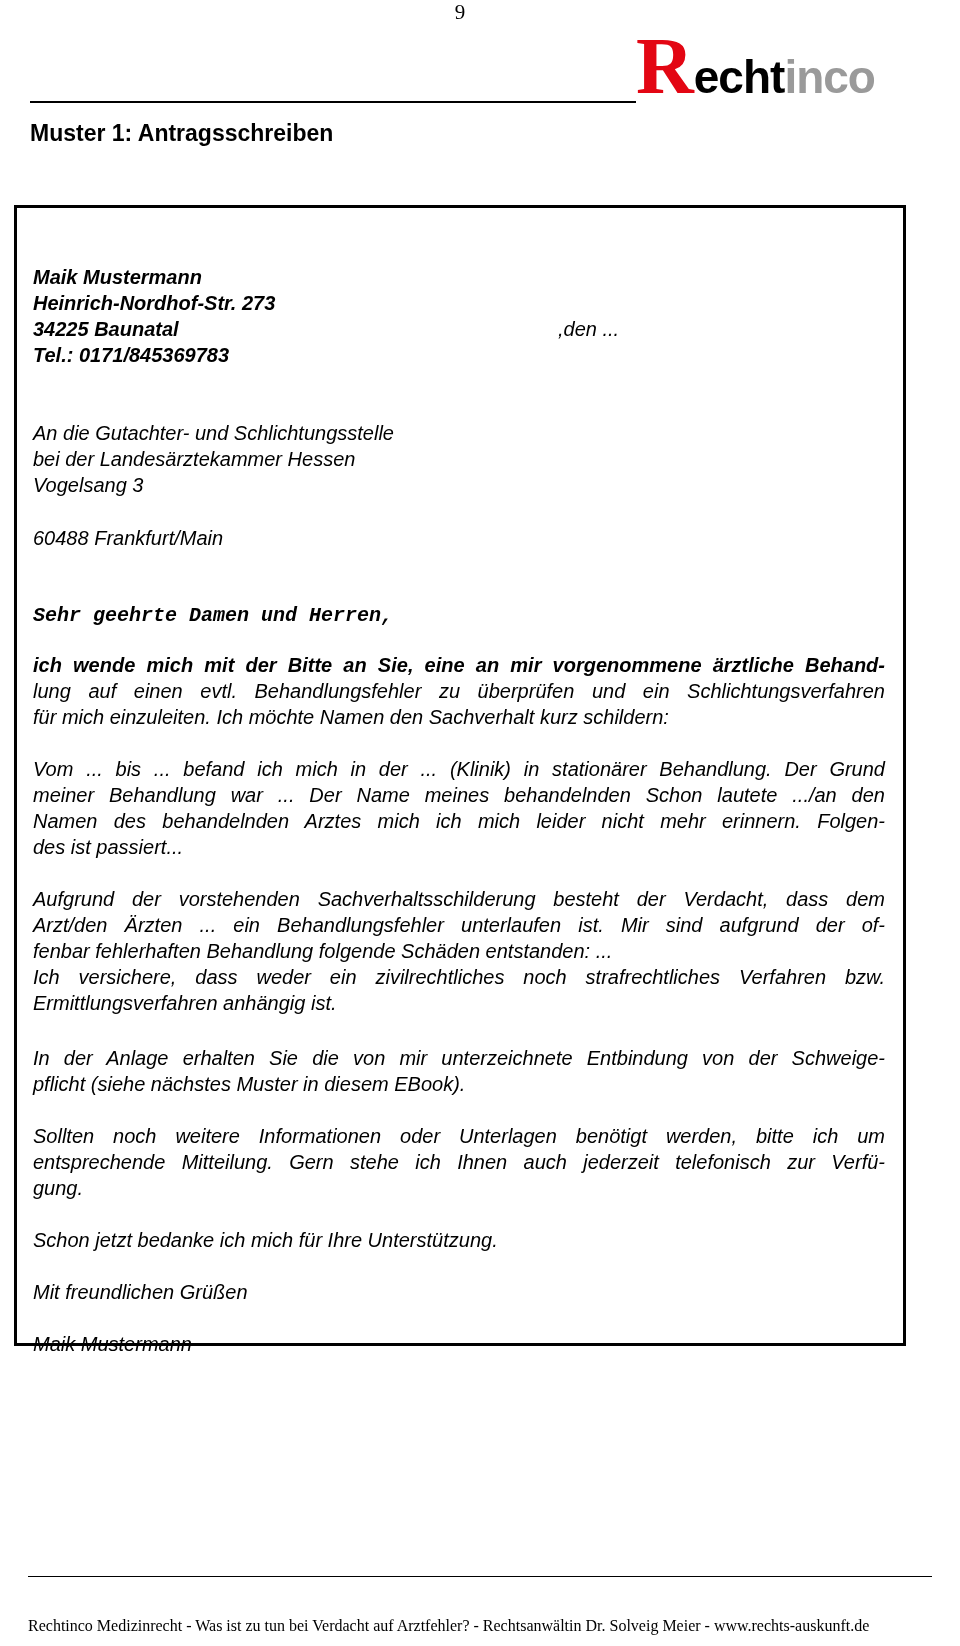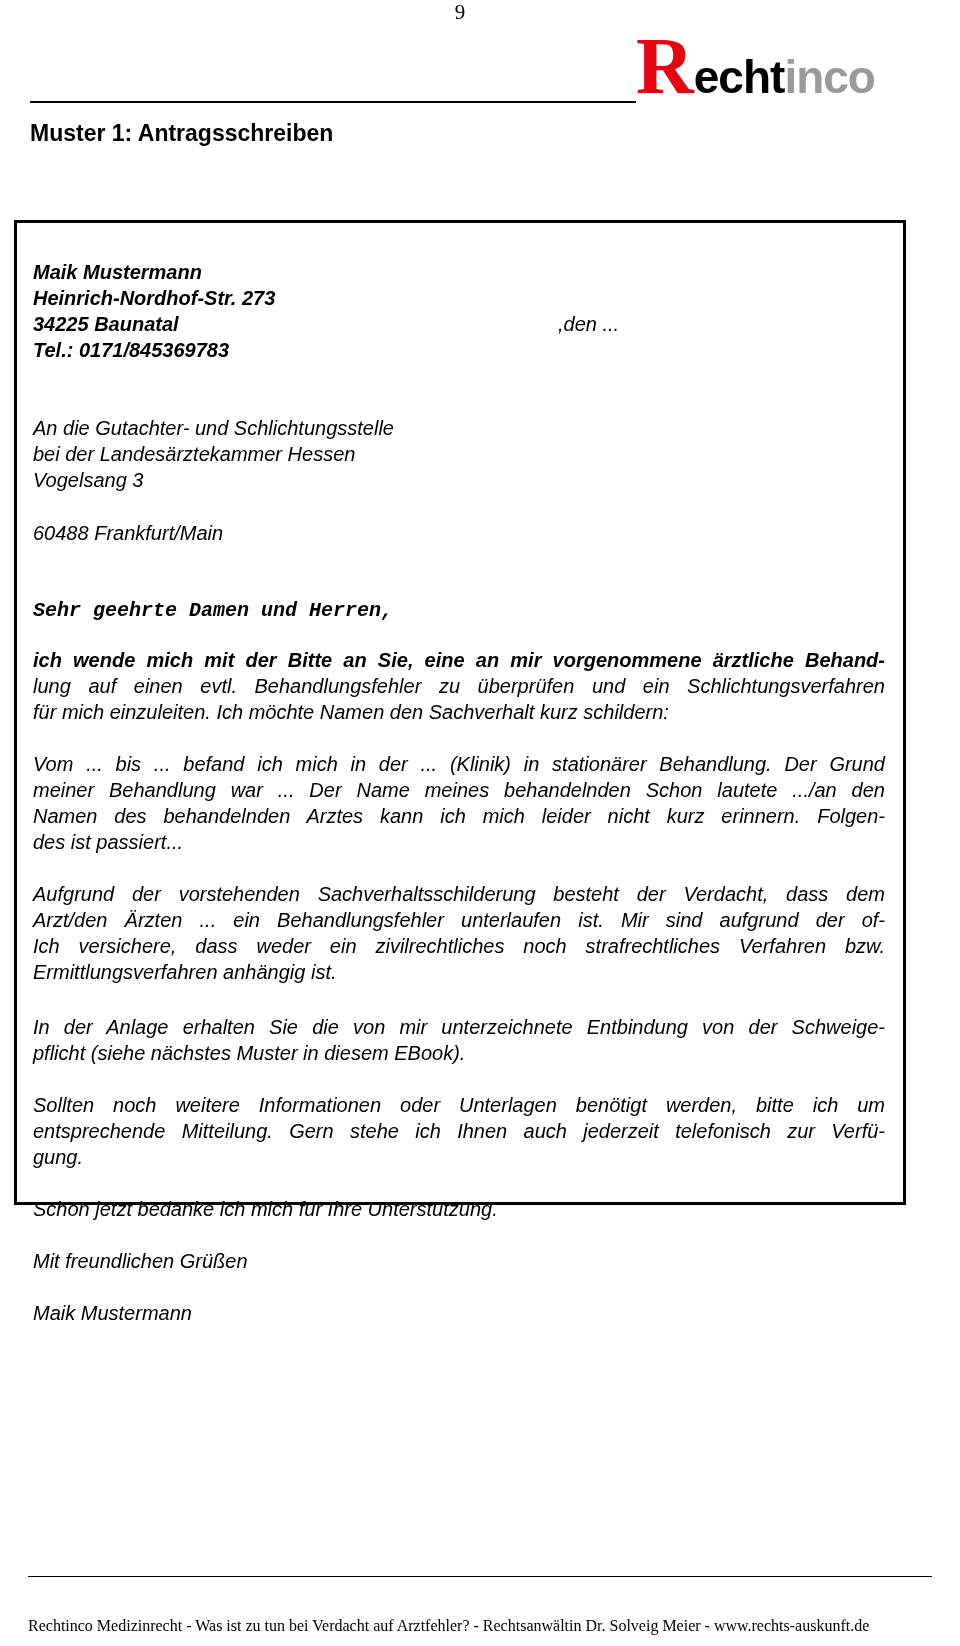--- a/index.html
+++ b/index.html
@@ -10,22 +10,22 @@
   
   .page-number { position:absolute; top:0px; left:0; width:920px; text-align:center;
                  font-family:"Liberation Serif", serif; font-size:21px; }
   .logo { position:absolute; top:34px; left:636px; display:flex; align-items:baseline; white-space:nowrap; }
   .logo-r { font-family:"Liberation Serif", serif; font-weight:bold; font-size:80px; line-height:0.8; }
   .logo-red, .logo-gray { font-family:"Liberation Sans", sans-serif; font-weight:bold; font-size:46px; letter-spacing:-1px; }
   .header-rule { position:absolute; top:101px; left:30px; width:606px; height:2px; background:#000; }
   .doc-title { position:absolute; top:120px; left:30px; font-size:23px; font-weight:bold; font-style:normal; }
 
   
-  .letter-box { position:absolute; top:220px; left:14px; width:892px; height:985px;
-                border:3px solid #000; padding:36px 18px 0 16px;
+  .letter-box { position:absolute; top:205px; left:14px; width:892px; height:1141px;
+                border:3px solid #000; padding:56px 18px 0 16px;
                 font-style:italic; font-size:20px; line-height:26px; }
   .bold { font-weight:bold; }
   .sender-city-line { position:relative; }
   .date { position:absolute; left:525px; top:0; font-weight:normal; }
 
   .recipient { margin-top:52px; }
   .recipient-city { margin-top:27px; }
   .salutation { margin-top:52px; font-weight:bold;font-family:Liberation Mono, monospace; }
 
   .para { display:block; }
@@ -87,27 +87,28 @@
 
     <div class="para p1">
       <span class="jl bold">ich wende mich mit der Bitte an Sie, eine an mir vorgenommene ärztliche Behand-</span>
       <span class="jl">lung auf einen evtl. Behandlungsfehler zu überprüfen und ein Schlichtungsverfahren</span>
       <span class="ll">für mich einzuleiten. Ich möchte Namen den Sachverhalt kurz schildern:</span>
     </div>
 
     <div class="para p2">
       <span class="jl">Vom ... bis ... befand ich mich in der ... (Klinik) in stationärer Behandlung. Der Grund</span>
       <span class="jl">meiner Behandlung war ... Der Name meines behandelnden Schon lautete .../an den</span>
-      <span class="jl">Namen des behandelnden Arztes kann ich mich leider nicht kurz erinnern. Folgen-</span>
+      <span class="jl">Namen des behandelnden Arztes mich ich mich leider nicht mehr erinnern. Folgen-</span>
       <span class="ll">des ist passiert...</span>
     </div>
 
     <div class="para p3">
       <span class="jl">Aufgrund der vorstehenden Sachverhaltsschilderung besteht der Verdacht, dass dem</span>
       <span class="jl">Arzt/den Ärzten ... ein Behandlungsfehler unterlaufen ist. Mir sind aufgrund der of-</span>
+      <span class="ll">fenbar fehlerhaften Behandlung folgende Schäden entstanden: ...</span>
       <span class="jl">Ich versichere, dass weder ein zivilrechtliches noch strafrechtliches Verfahren bzw.</span>
       <span class="ll">Ermittlungsverfahren anhängig ist.</span>
     </div>
 
     <div class="para p4">
       <span class="jl">In der Anlage erhalten Sie die von mir unterzeichnete Entbindung von der Schweige-</span>
       <span class="ll">pflicht (siehe nächstes Muster in diesem EBook).</span>
     </div>
 
     <div class="para p5">

